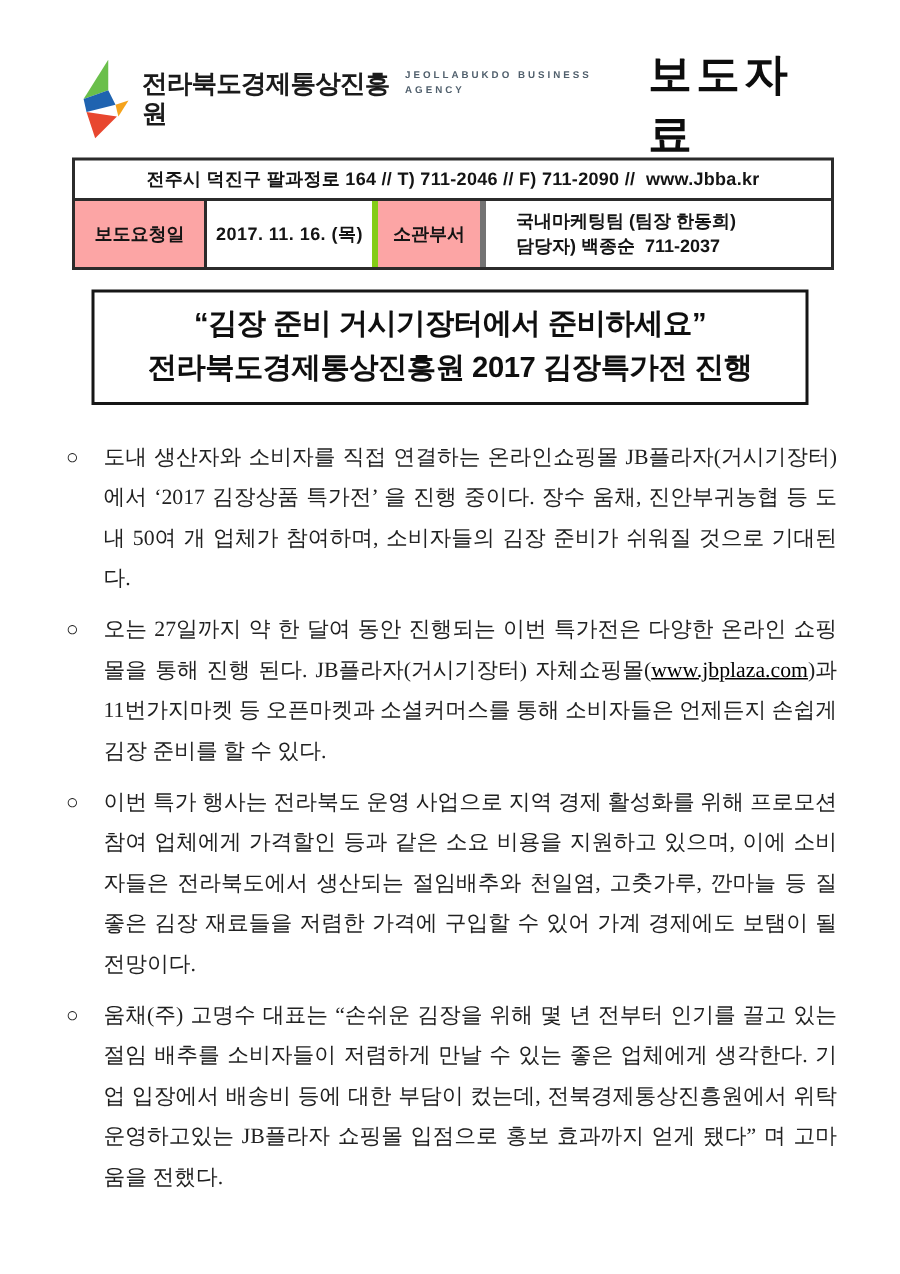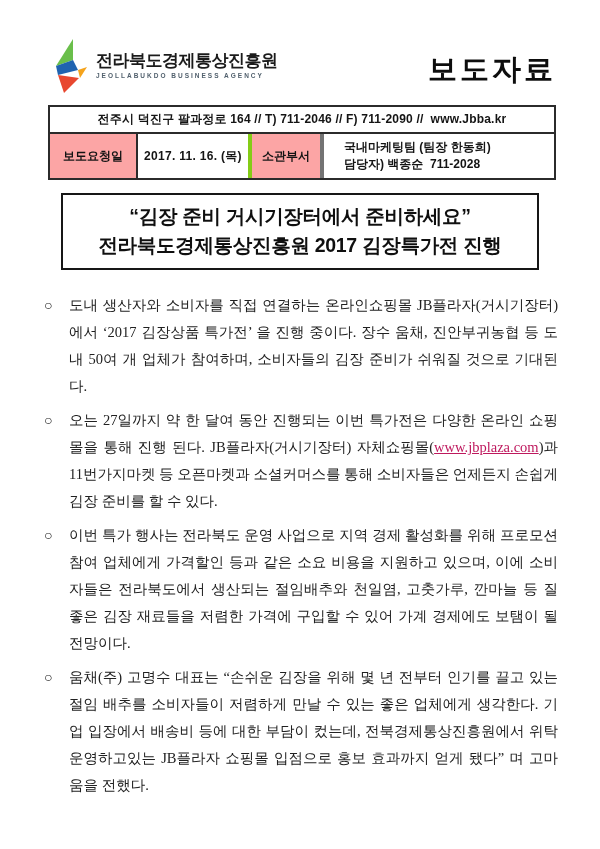--- a/index.html
+++ b/index.html
@@ -7,21 +7,21 @@
   .page {
     position:relative; width:600px; height:849px; margin:0 auto;
     background:#ffffff; overflow:hidden;
     font-family:"Liberation Serif","DejaVu Serif",serif; color:#1f1f1f;
   }
   
   .header { position:absolute; left:48px; top:36px; width:508px; height:60px;
             display:flex; align-items:center; justify-content:space-between; }
   .logo-wrap { display:flex; align-items:center; gap:8px; }
   .logo-mark { width:40px; height:56px; display:block; }
-  .org-text { display:flex; flex-direction:column; justify-content:center; }
+  .org-text { display:flex; flex-direction:row; justify-content:center; }
   .org-ko { font-family:"Liberation Sans","DejaVu Sans",sans-serif;
             font-weight:800; font-size:17px; line-height:20px;
             letter-spacing:-0.5px; color:#1b1b1b; }
   .org-en { font-family:"Liberation Sans","DejaVu Sans",sans-serif;
             font-weight:700; font-size:6.5px; line-height:10px;
             letter-spacing:2px; color:#51606d; }
   .doc-type { font-family:"Liberation Sans","DejaVu Sans",sans-serif;
               font-weight:900; font-size:29px; letter-spacing:3px;
               color:#0d0d0d; margin-top:8px; }
   
@@ -46,21 +46,21 @@
   .headline-line { font-family:"Liberation Sans","DejaVu Sans",sans-serif;
                    font-weight:800; font-size:19.5px; line-height:29px;
                    letter-spacing:-0.3px; color:#0f0f0f; }
   
   .body-text { position:absolute; left:44px; top:292px; width:514px;
                font-size:14.5px; line-height:27px; color:#212121; }
   .para { position:relative; padding-left:25px; text-align:justify;
           margin-bottom:7px; word-break:break-all; }
   .para:last-child { margin-bottom:0; }
   .marker { position:absolute; left:0; top:0; font-size:14px; color:#212121; }
-  .link { color:#be185d; text-decoration:underline; cursor:pointer; }
+  .link { color:#000000; text-decoration:underline; cursor:pointer; }
 </style>
 </head>
 <body>
 
 <div class="page">
 
   <div class="header">
     <div class="logo-wrap">
       <svg class="logo-mark" viewBox="0 0 40 56" xmlns="http://www.w3.org/2000/svg">
         <polygon points="25,1 8,28 25,22" fill="#6abf4b"></polygon>
@@ -77,21 +77,21 @@
   </div>
 
   <div class="contact-box">
     <div class="address-row">전주시 덕진구 팔과정로 164 // T) 711-2046 // F) 711-2090 //  www.Jbba.kr</div>
     <div class="info-row">
       <div class="cell cell-gray c1">보도요청일</div>
       <div class="cell c2">2017. 11. 16. (목)</div>
       <div class="cell cell-gray c3">소관부서</div>
       <div class="cell c4">
         <span>국내마케팅팀 (팀장 한동희)</span>
-        <span>담당자) 백종순  711-2028</span>
+        <span>담당자) 백종순  711-2037</span>
       </div>
     </div>
   </div>
 
   <div class="headline-box">
     <div class="headline-line">“김장 준비 거시기장터에서 준비하세요”</div>
     <div class="headline-line">전라북도경제통상진흥원 2017 김장특가전 진행</div>
   </div>
 
   <div class="body-text">

